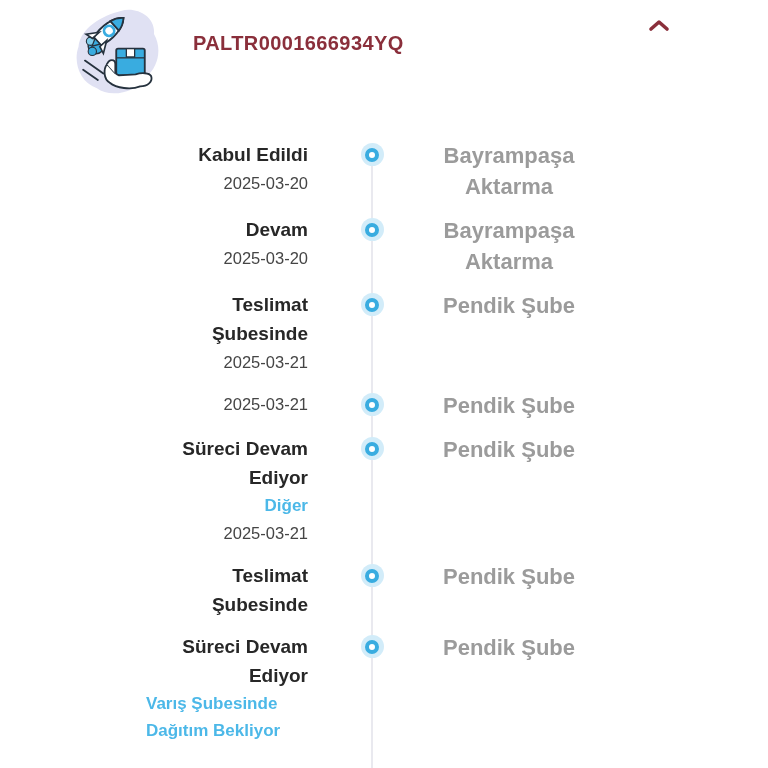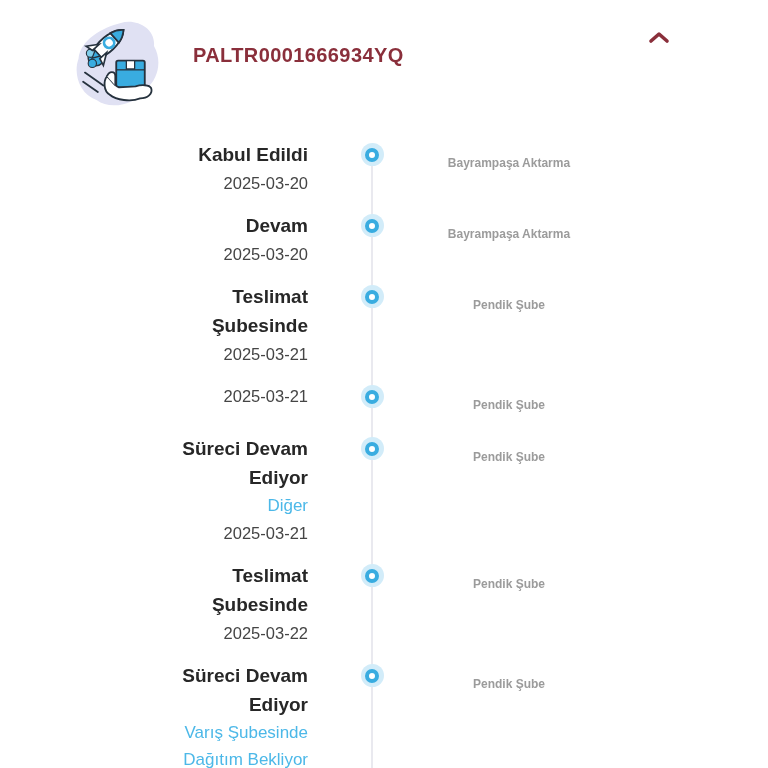--- a/index.html
+++ b/index.html
@@ -5,21 +5,21 @@
   html,body { margin:0; padding:0; background:#ffffff; }
   .page {
     position:relative;
     width:768px; height:768px;
     background:#ffffff;
     overflow:hidden;
     font-family:"Liberation Sans", sans-serif;
   }
 
   
-  .header { position:absolute; left:0; top:12px; width:768px; height:120px; }
+  .header { position:absolute; left:0; top:0; width:768px; height:120px; }
   .illustration { position:absolute; left:73px; top:8px; width:92px; height:96px; }
   .tracking-no {
     position:absolute; left:193px; top:32px;
     margin:0;
     font-size:20px; font-weight:bold; letter-spacing:0.4px;
     color:#8a2f3b;
   }
   .collapse-btn {
     position:absolute; left:644px; top:12px;
     width:30px; height:30px;
@@ -37,22 +37,22 @@
   .row { display:flex; align-items:flex-start; margin-bottom:13px; position:relative; }
   .col-left {
     width:308px;
     display:flex; flex-direction:column; align-items:flex-end;
   }
   .status {
     max-width:162px; text-align:right;
     font-size:19px; font-weight:bold; color:#272727; line-height:29px;
   }
   .note {
-    max-width:162px; text-align:right;
-    font-size:17px; font-weight:normal; color:#4cb8e8; line-height:27px;
+    max-width:162px; 
+    font-size:17px; font-weight:bold; color:#4cb8e8; line-height:27px;
   }
   .date {
     font-size:16.5px; color:#454545; line-height:29px;text-align:right;
   }
   .col-marker {
     width:128px; display:flex; justify-content:center;
     padding-top:3px;
   }
   .dot {
     width:23px; height:23px; border-radius:50%;
@@ -60,21 +60,21 @@
     display:flex; align-items:center; justify-content:center;
     position:relative; z-index:2;
   }
   .dot-core {
     width:14px; height:14px; border-radius:50%;
     border:4px solid #39ace0; background:#ffffff;
     box-sizing:border-box;
   }
   .col-right { width:146px; text-align:center; }
   .location {
-    font-size:12px; font-weight:bold; color:#9b9b9b; line-height:31px;margin-top:8px;
+    font-size:22px; font-weight:bold; color:#9b9b9b; line-height:31px;
   }
 </style>
 </head>
 <body>
 
 <div class="page">
 
   <div class="header">
 
     <div class="illustration">
@@ -198,21 +198,20 @@
     </div>
     <div class="col-right">
       <div class="location">Pendik Şube</div>
     </div>
   </div>
 
   <div class="row">
     <div class="col-left">
       <div class="status">Teslimat Şubesinde</div>
 
-      <div class="date">2025-03-22</div>
     </div>
     <div class="col-marker">
       <span class="dot">
               <span class="dot-core"></span>
             </span>
     </div>
     <div class="col-right">
       <div class="location">Pendik Şube</div>
     </div>
   </div>

